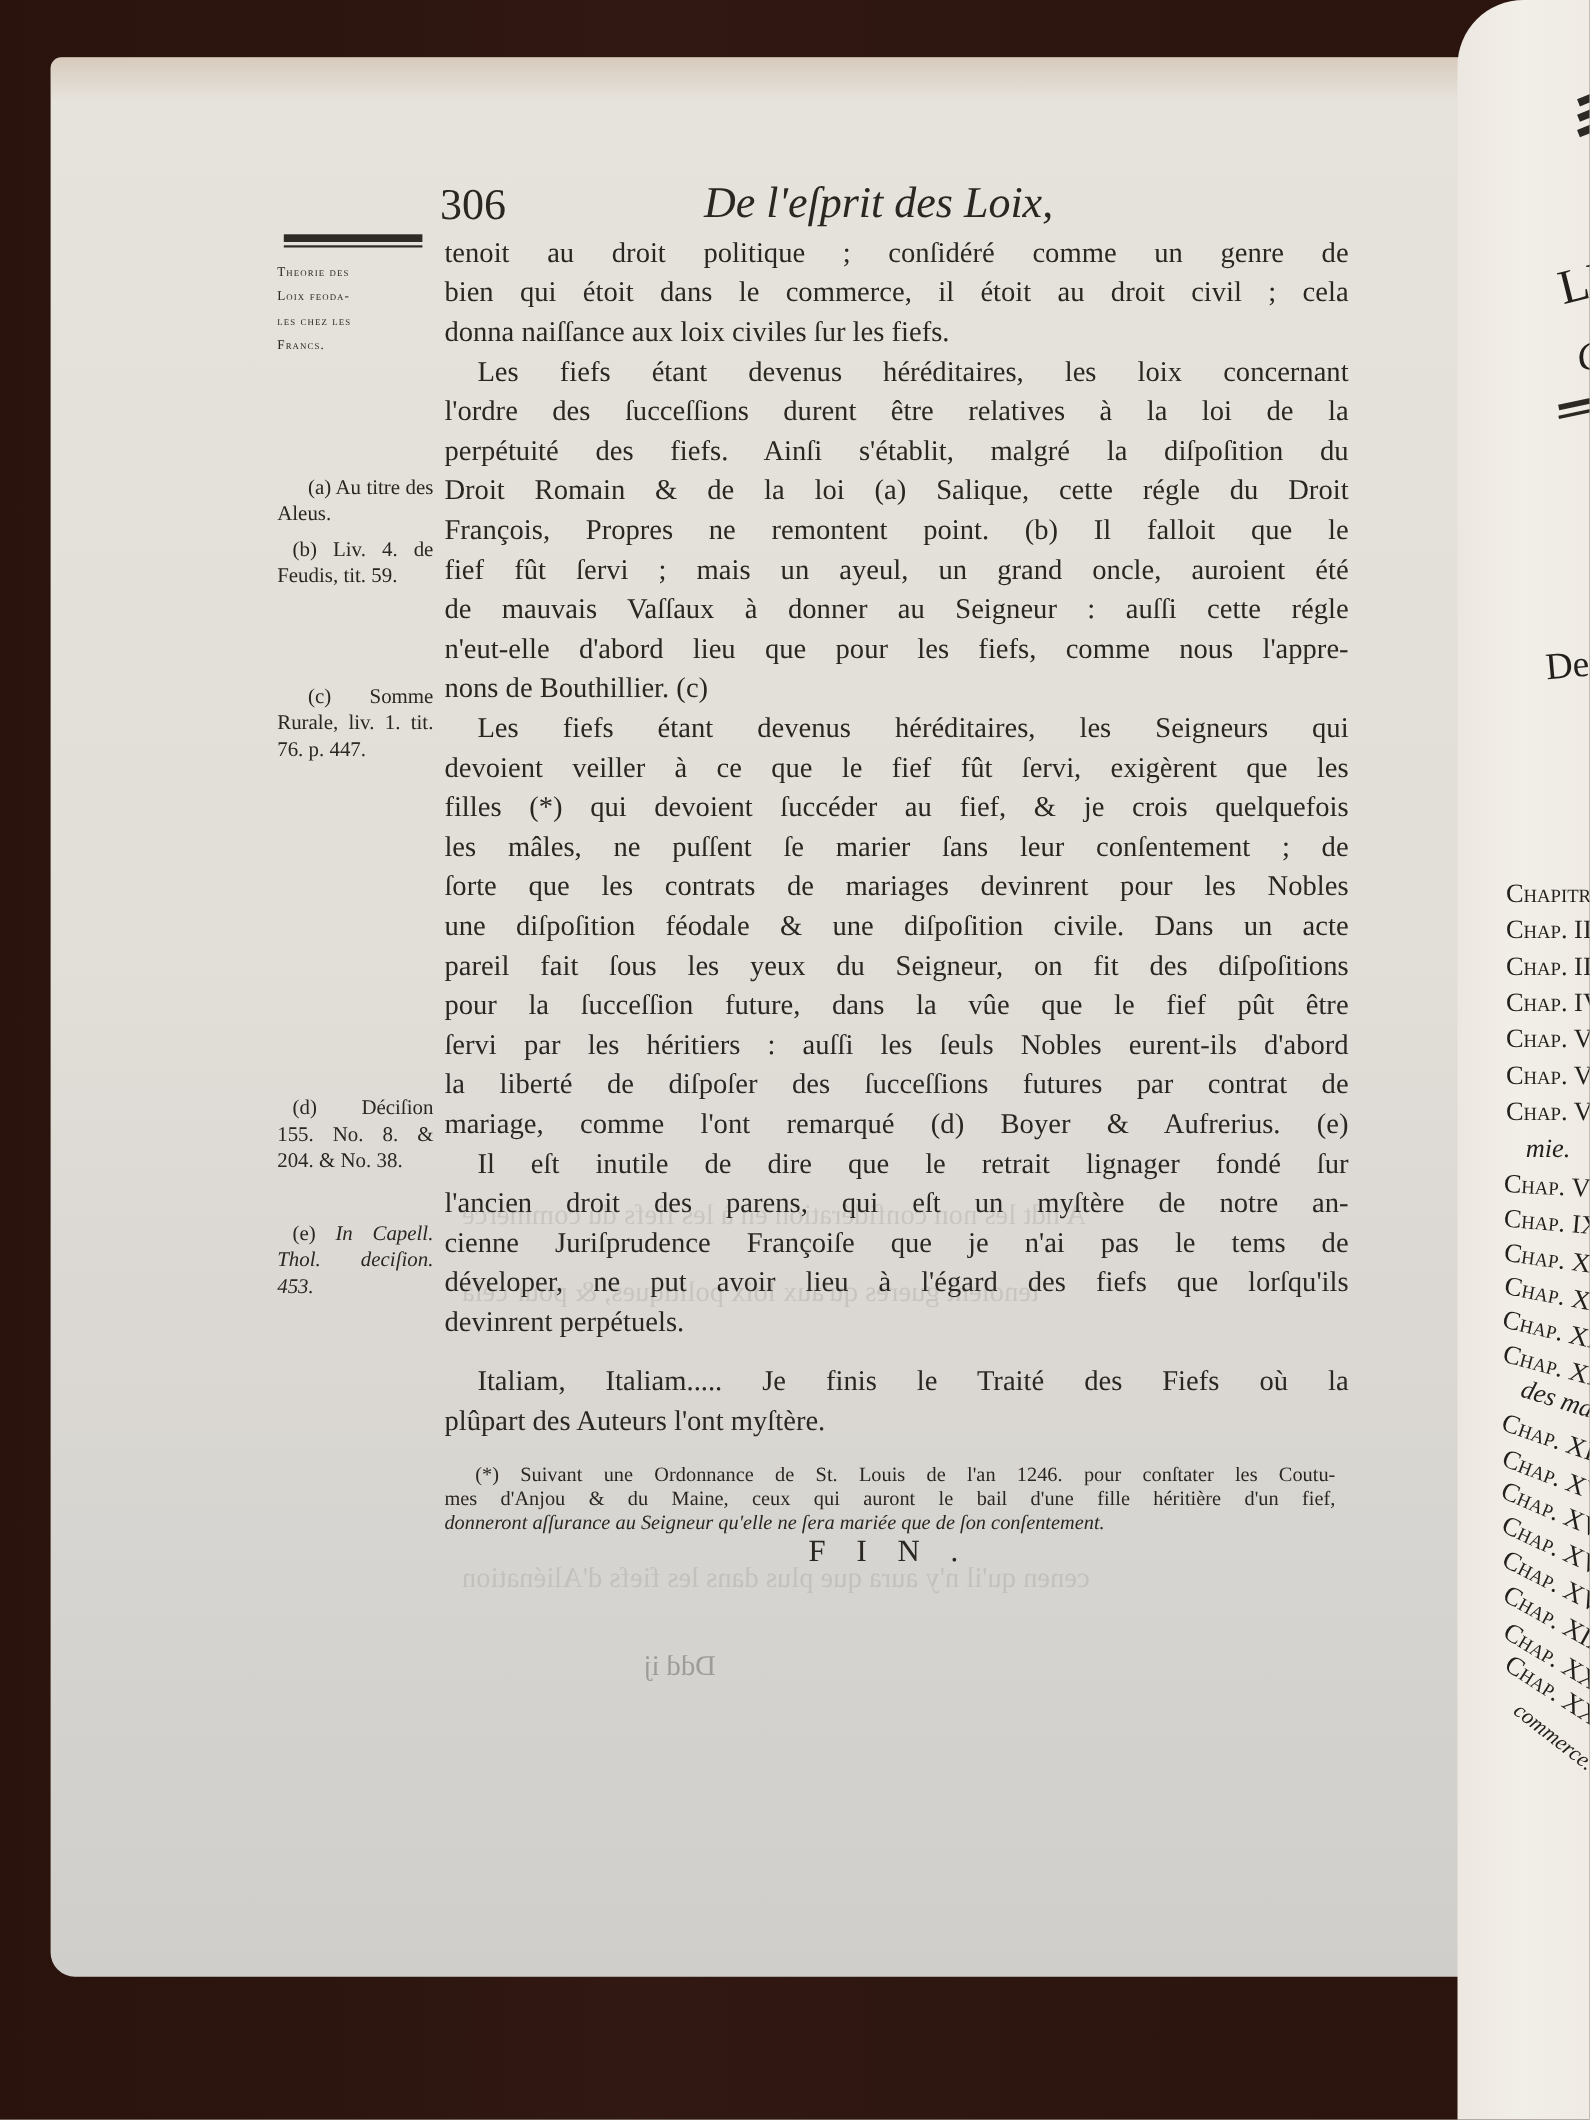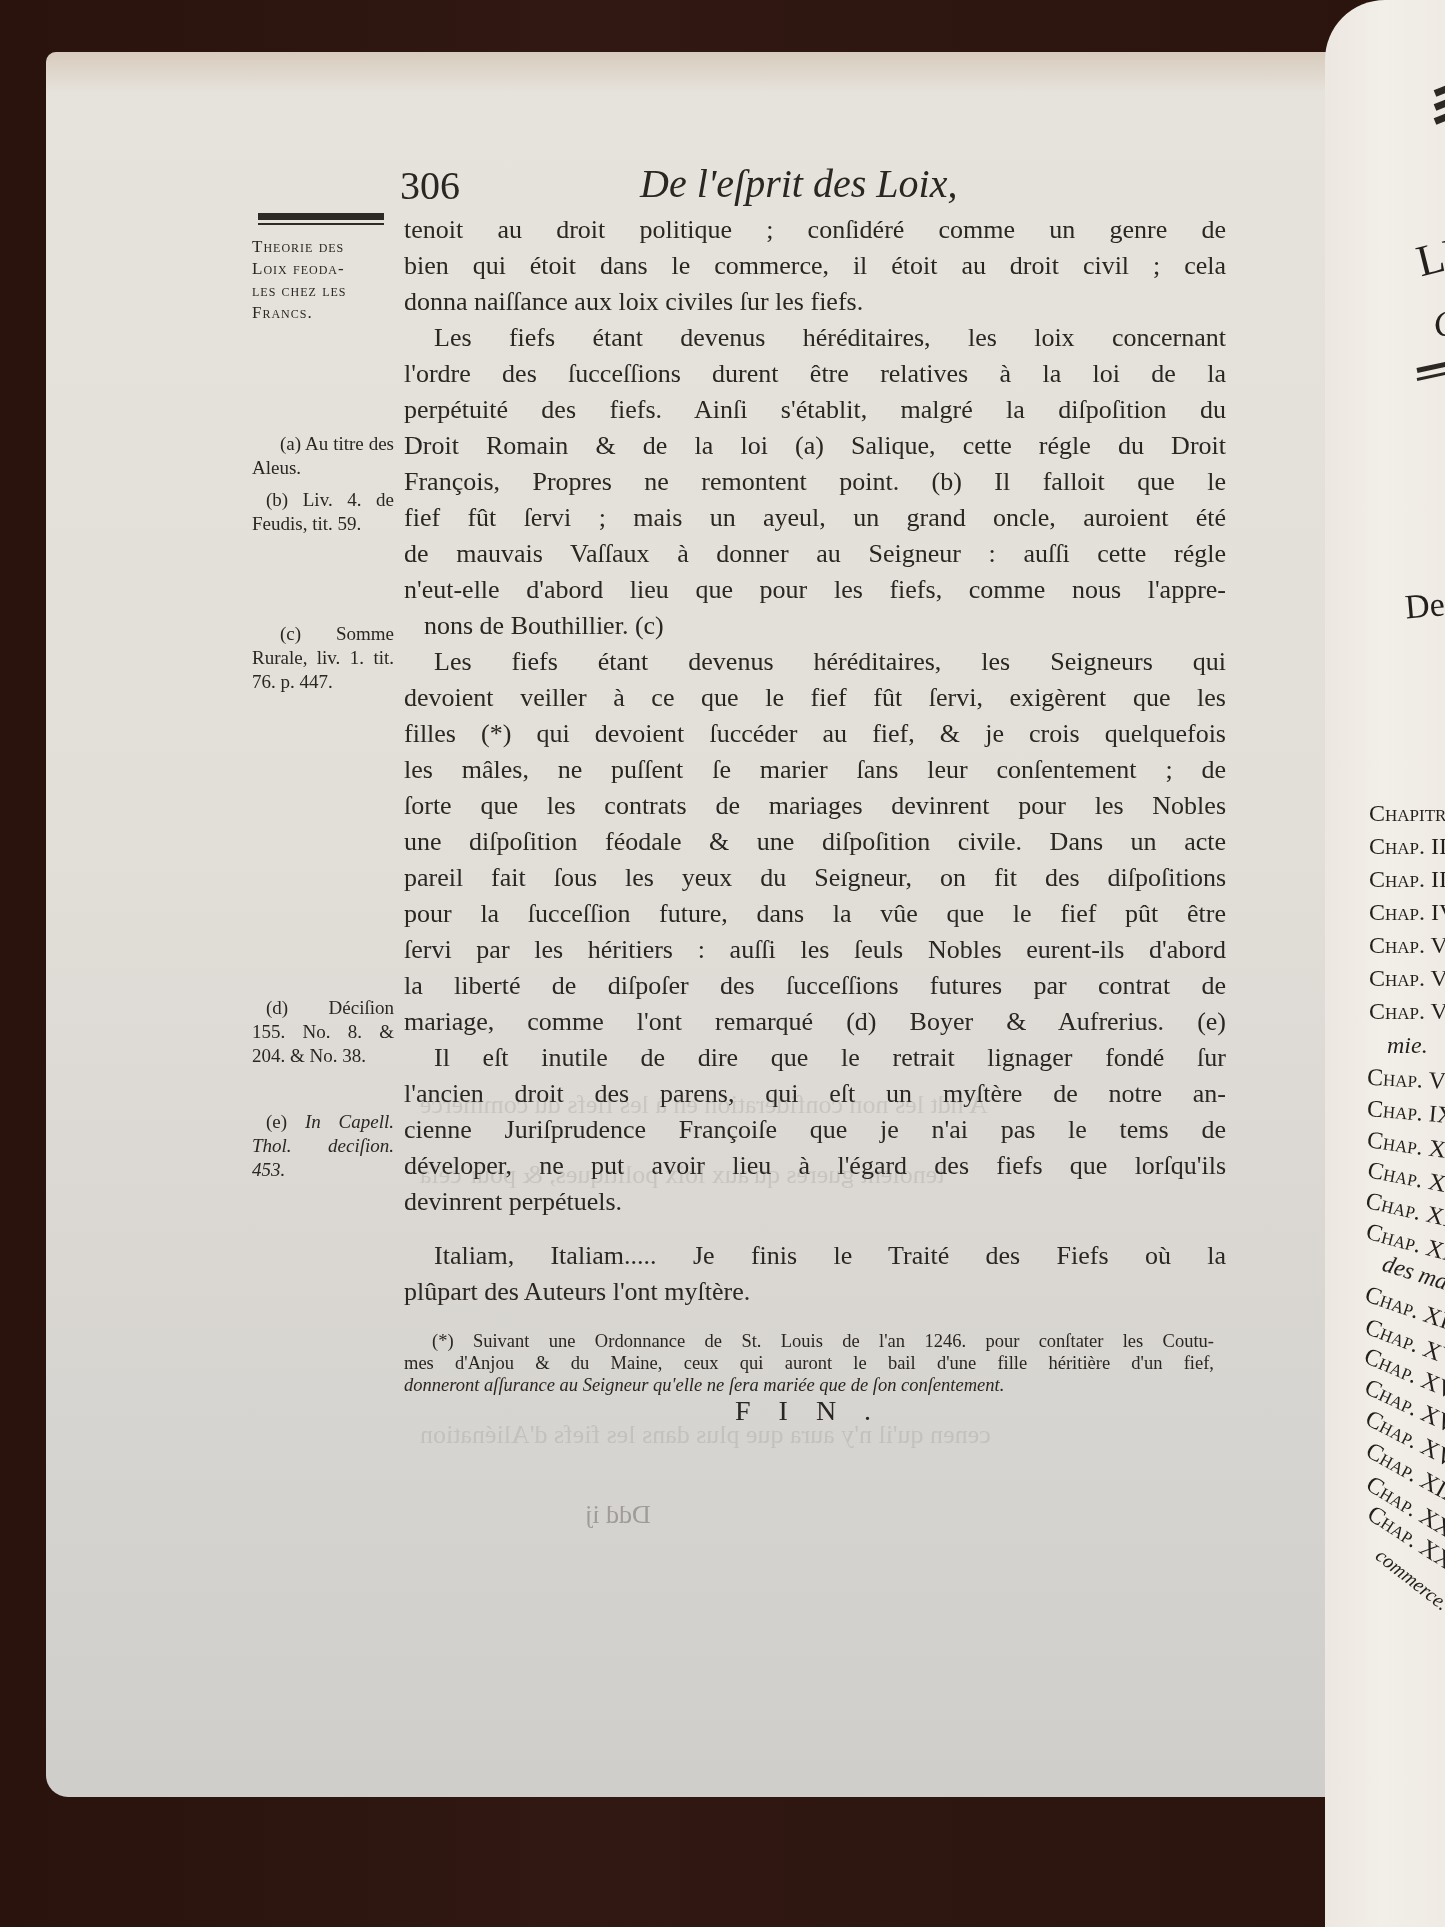--- a/index.html
+++ b/index.html
@@ -26,21 +26,21 @@
     overflow:hidden;
   }
   .abs { position:absolute; white-space:nowrap; }
   .header-num { left:400px; top:162px; font-size:40px; }
   .header-title { left:640px; top:160px; font-size:40px; font-style:italic; }
   .rule-thick { position:absolute; left:258px; top:213px; width:126px; height:7px; background:#2e2a26; }
   .rule-thin { position:absolute; left:258px; top:223px; width:126px; height:2px; background:#2e2a26; }
   .margin-note {
     position:absolute; left:252px; font-size:19px; line-height:24px; text-align:justify; width:142px; white-space:normal;
   }
-  .margin-head { font-variant: small-caps; letter-spacing:1px; font-size:17px; line-height:22px; }
+  .margin-head { font-variant: small-caps; letter-spacing:1px; font-size:12px; line-height:22px; }
   .body-line {
     position:absolute; left:404px; width:822px; font-size:26px; line-height:36px;
     text-align:justify; text-align-last:justify; white-space:nowrap;
   }
   .body-line.last { text-align-last:left; }
   .indent { padding-left:30px; box-sizing:border-box; }
   .it { font-style:italic; }
   .footnote-line {
     position:absolute; left:404px; width:810px; font-size:18.5px; line-height:22px;
     text-align:justify; text-align-last:justify; white-space:nowrap;
@@ -101,21 +101,21 @@
 <div class="body-line" style="top:248px;">bien qui étoit dans le commerce, il étoit au droit civil ; cela</div>
 <div class="body-line last" style="top:284px;">donna naiſſance aux loix civiles ſur les fiefs.</div>
 <div class="body-line indent" style="top:320px;">Les fiefs étant devenus héréditaires, les loix concernant</div>
 <div class="body-line" style="top:356px;">l'ordre des ſucceſſions durent être relatives à la loi de la</div>
 <div class="body-line" style="top:392px;">perpétuité des fiefs. Ainſi s'établit, malgré la diſpoſition du</div>
 <div class="body-line" style="top:428px;">Droit Romain &amp; de la loi (a) Salique, cette régle du Droit</div>
 <div class="body-line" style="top:464px;">François, Propres ne remontent point. (b) Il falloit que le</div>
 <div class="body-line" style="top:500px;">fief fût ſervi ; mais un ayeul, un grand oncle, auroient été</div>
 <div class="body-line" style="top:536px;">de mauvais Vaſſaux à donner au Seigneur : auſſi cette régle</div>
 <div class="body-line" style="top:572px;">n'eut-elle d'abord lieu que pour les fiefs, comme nous l'appre-</div>
-<div class="body-line last" style="top:608px;margin-left:20px;">nons de Bouthillier. (c)</div>
+<div class="body-line last" style="top:608px;">nons de Bouthillier. (c)</div>
 <div class="body-line indent" style="top:644px;">Les fiefs étant devenus héréditaires, les Seigneurs qui</div>
 <div class="body-line" style="top:680px;">devoient veiller à ce que le fief fût ſervi, exigèrent que les</div>
 <div class="body-line" style="top:716px;">filles (*) qui devoient ſuccéder au fief, &amp; je crois quelquefois</div>
 <div class="body-line" style="top:752px;">les mâles, ne puſſent ſe marier ſans leur conſentement ; de</div>
 <div class="body-line" style="top:788px;">ſorte que les contrats de mariages devinrent pour les Nobles</div>
 <div class="body-line" style="top:824px;">une diſpoſition féodale &amp; une diſpoſition civile. Dans un acte</div>
 <div class="body-line" style="top:860px;">pareil fait ſous les yeux du Seigneur, on fit des diſpoſitions</div>
 <div class="body-line" style="top:896px;">pour la ſucceſſion future, dans la vûe que le fief pût être</div>
 <div class="body-line" style="top:932px;">ſervi par les héritiers : auſſi les ſeuls Nobles eurent-ils d'abord</div>
 <div class="body-line" style="top:968px;">la liberté de diſpoſer des ſucceſſions futures par contrat de</div>

